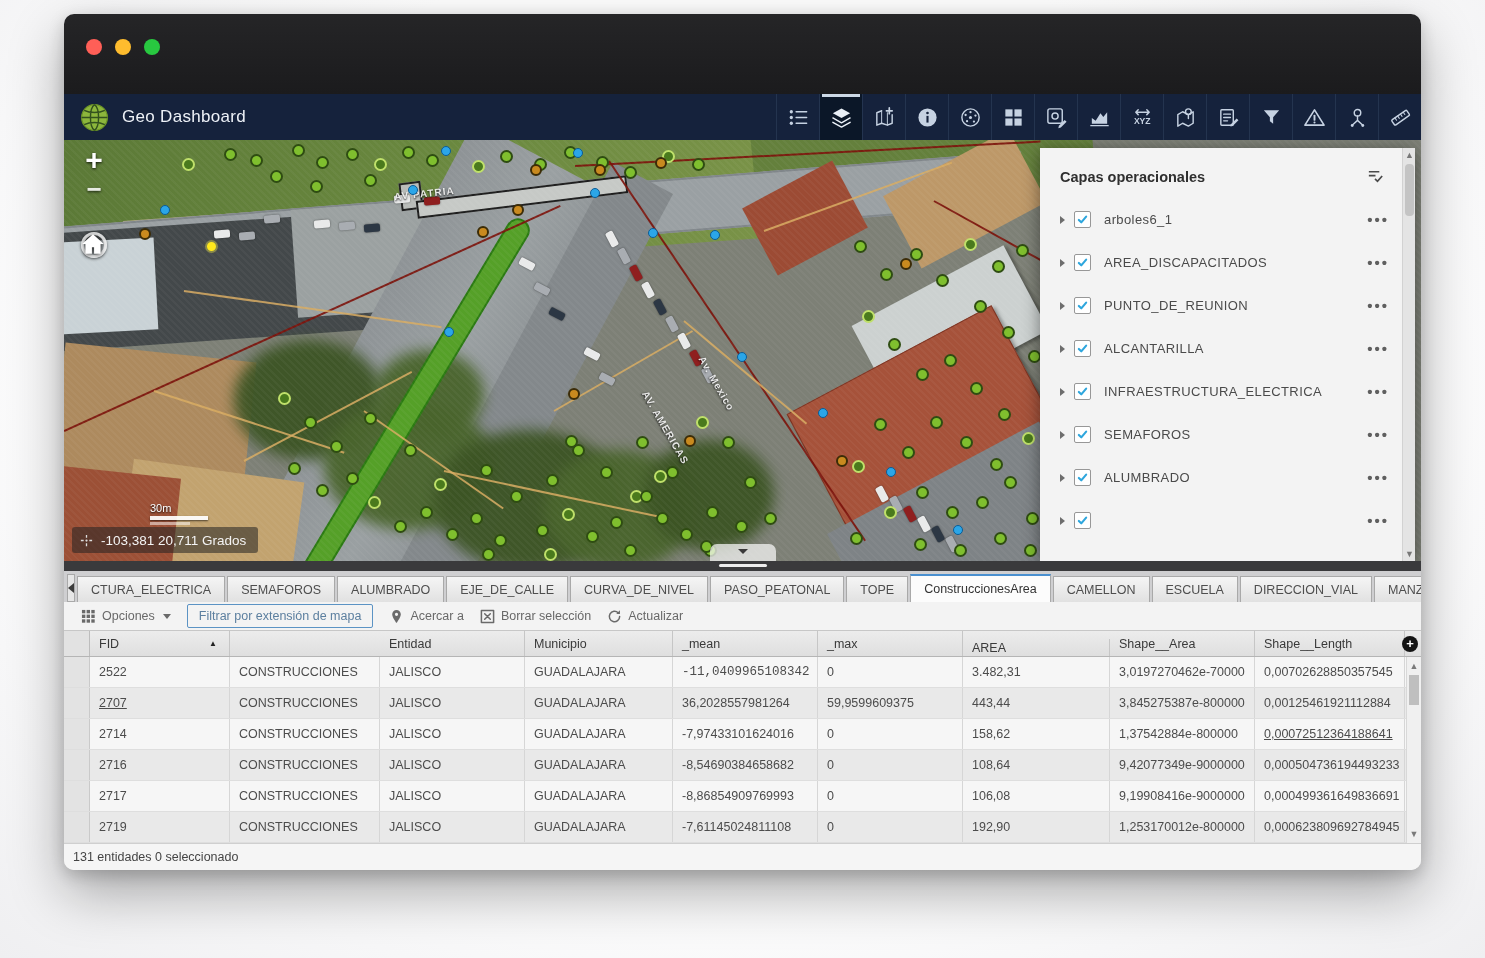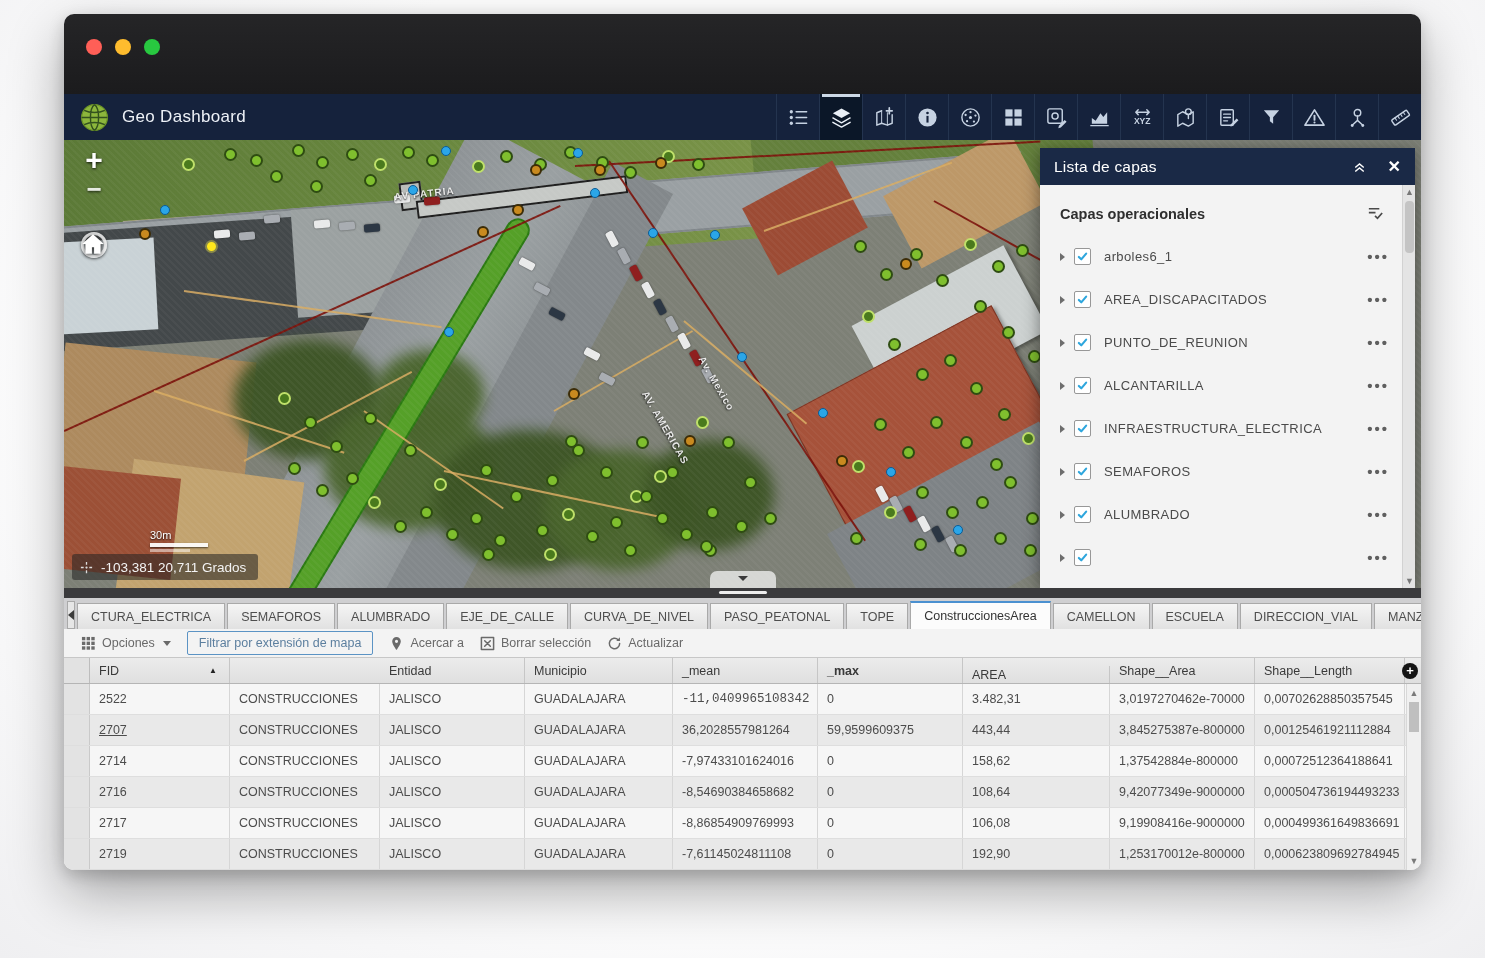--- a/index.html
+++ b/index.html
@@ -500,29 +500,20 @@
       <svg viewBox="0 0 16 16">
           <path d="M8 2v3M8 11v3M2 8h3M11 8h3"></path>
           <circle cx="8" cy="8" r="1.2" fill="#ddd" stroke="none"></circle>
         </svg>
       <span>-103,381 20,711 Grados</span>
     </div>
 
     <div class="handle"></div>
 
     <div class="layer-panel">
-      <div class="lp-header">
-        <span class="lp-title">Lista de capas</span>
-        <div class="lp-actions">
-          <svg viewBox="0 0 24 24">
-              <path d="M6 13.5l6-5 6 5M6 19l6-5 6 5"></path>
-            </svg>
-          <span class="lp-close">✕</span>
-        </div>
-      </div>
       <div class="lp-body">
         <div class="section-head">
           <span class="section-title">Capas operacionales</span>
           <svg viewBox="0 0 20 20">
               <path d="M3 5h11M3 9h7"></path>
               <path d="M9.5 12.5l2.6 2.6L17 9.5"></path>
             </svg>
         </div>
         <div>
             <div class="layer-row">
@@ -680,21 +671,21 @@
   </div>
 
   <div class="grid">
     <div class="grid-head">
         <div class="gh-cell gh-sel" style="width: 26px;"></div>
         <div class="gh-cell" style="width: 140px;">FID<span class="sort">▲</span></div>
         <div class="gh-cell" style="width: 150px; margin-top: 48px;">Geografico</div>
         <div class="gh-cell" style="width: 145px;">Entidad</div>
         <div class="gh-cell" style="width: 148px;">Municipio</div>
         <div class="gh-cell" style="width: 145px;">_mean</div>
-        <div class="gh-cell" style="width: 145px; font-weight: bold;">_max</div>
+        <div class="gh-cell" style="width: 145px;">_max</div>
         <div class="gh-cell" style="width: 147px; margin-top: 8px;">AREA</div>
         <div class="gh-cell" style="width: 145px;">Shape__Area</div>
         <div class="gh-cell" style="width: 150px;">Shape__Length</div>
       </div>
     <div class="grid-body">
         <div class="grow">
           <div class="gr-cell gr-sel" style="width: 26px;"></div>
           <div class="gr-cell" style="width: 140px;">2522</div>
           <div class="gr-cell" style="width: 150px;">CONSTRUCCIONES</div>
           <div class="gr-cell" style="width: 145px;">JALISCO</div>
@@ -720,21 +711,21 @@
         <div class="grow">
           <div class="gr-cell gr-sel" style="width: 26px;"></div>
           <div class="gr-cell" style="width: 140px;">2714</div>
           <div class="gr-cell" style="width: 150px;">CONSTRUCCIONES</div>
           <div class="gr-cell" style="width: 145px;">JALISCO</div>
           <div class="gr-cell" style="width: 148px;">GUADALAJARA</div>
           <div class="gr-cell" style="width: 145px;">-7,97433101624016</div>
           <div class="gr-cell" style="width: 145px;">0</div>
           <div class="gr-cell" style="width: 147px;">158,62</div>
           <div class="gr-cell" style="width: 145px;">1,37542884e-800000</div>
-          <div class="gr-cell" style="width: 150px;">0,00072512364188641</div>
+          <div class="gr-cell" style="width: 150px; text-decoration: underline;">0,00072512364188641</div>
         </div>
         <div class="grow">
           <div class="gr-cell gr-sel" style="width: 26px;"></div>
           <div class="gr-cell" style="width: 140px;">2716</div>
           <div class="gr-cell" style="width: 150px;">CONSTRUCCIONES</div>
           <div class="gr-cell" style="width: 145px;">JALISCO</div>
           <div class="gr-cell" style="width: 148px;">GUADALAJARA</div>
           <div class="gr-cell" style="width: 145px;">-8,54690384658682</div>
           <div class="gr-cell" style="width: 145px;">0</div>
           <div class="gr-cell" style="width: 147px;">108,64</div>
@@ -767,14 +758,17 @@
         </div>
       </div>
     <div class="add-field">+</div>
     <div class="vscroll">
       <span class="arr" style="top:2px">▲</span>
       <span class="thumb"></span>
       <span class="arr" style="bottom:2px">▼</span>
     </div>
   </div>
 
+  <div class="statusbar">
+    <span>131 entidades 0 seleccionado</span>
+  </div>
 
 </div>
 
 </body></html>

